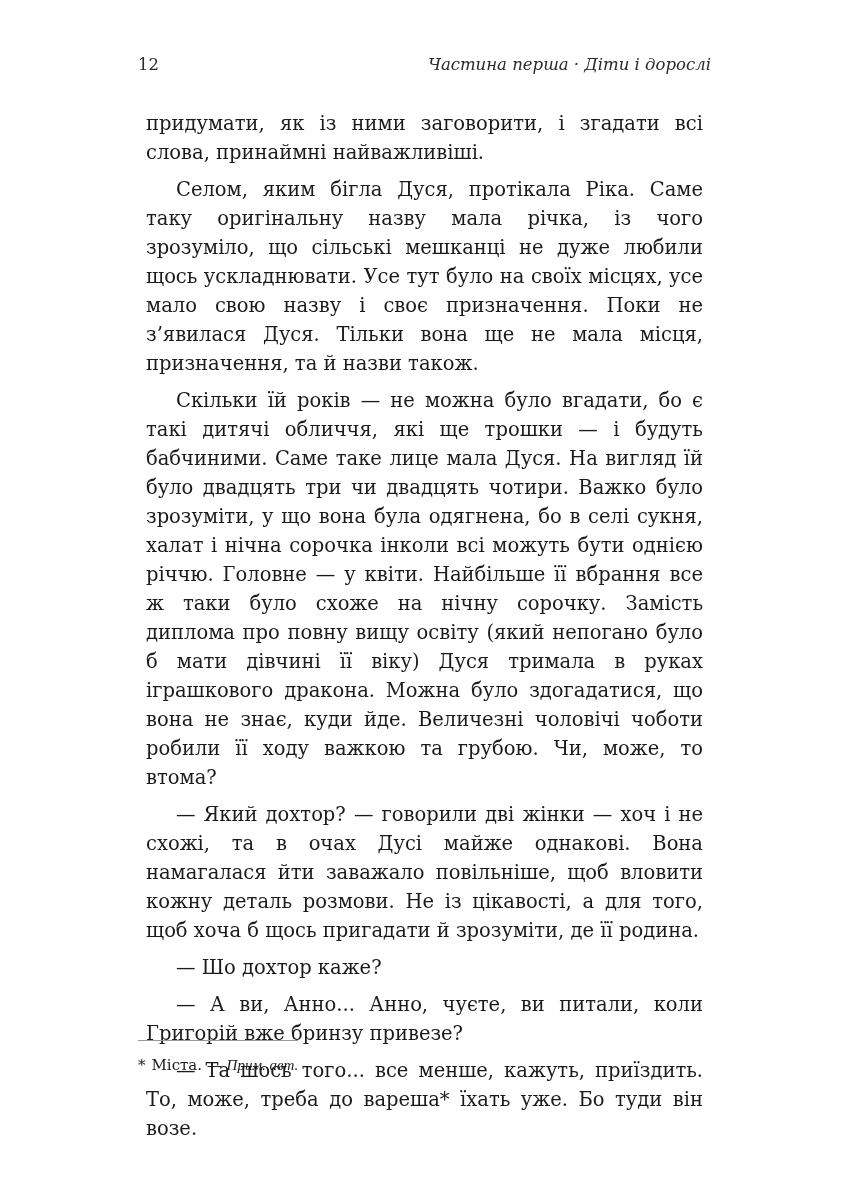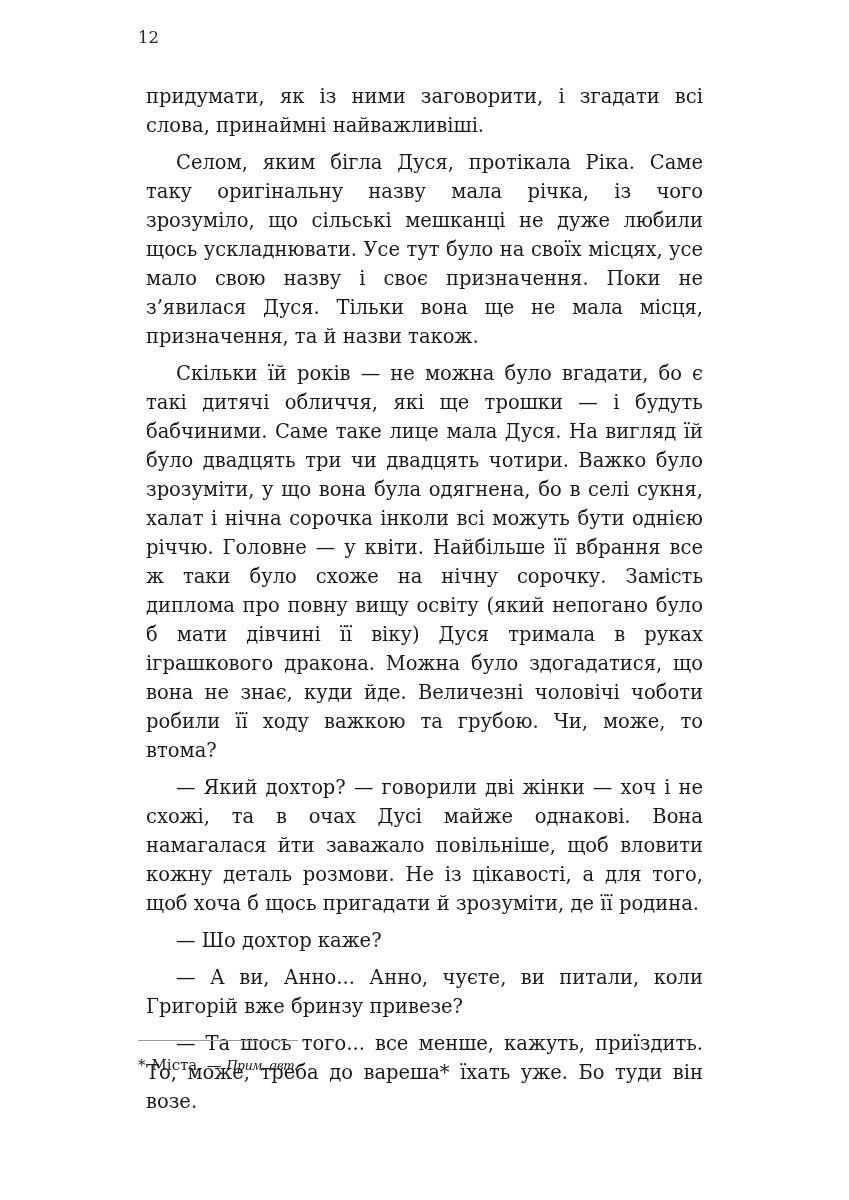--- a/index.html
+++ b/index.html
@@ -6,21 +6,21 @@
     margin: 0;
     padding: 0;
     background: #ffffff;
   }
   .page {
     position: relative;
     width: 849px;
     height: 1200px;
     background: #ffffff;
     box-sizing: border-box;
-    padding: 28px 138px 0 138px;
+    padding: 55px 138px 0 138px;
     font-family: "DejaVu Serif", "Liberation Serif", serif;
     color: #1b1b1b;
     overflow: hidden;
   }
   .running-head {
     display: flex;
     justify-content: space-between;
     align-items: baseline;
     font-size: 16.5px;
     line-height: 20px;
@@ -67,20 +67,21 @@
     font-family: Liberation Serif, serif;
   }
 </style>
 </head>
 <body>
 
 <div class="page">
 
   <header class="running-head">
     <span class="page-num">12</span>
+    <span class="chapter">Частина перша · Діти і дорослі</span>
   </header>
 
   <main class="text-block">
     <p class="para no-indent">придумати, як із ними заговорити, і згадати всі слова, принаймні найважливіші.</p>
     <p class="para">Селом, яким бігла Дуся, протікала Ріка. Саме таку оригінальну назву мала річка, із чого зрозуміло, що сільські мешканці не дуже любили щось ускладнювати. Усе тут було на своїх місцях, усе мало свою назву і своє призначення. Поки не з’явилася Дуся. Тільки вона ще не мала місця, призначення, та й назви також.</p>
     <p class="para">Скільки їй років — не можна було вгадати, бо є такі дитячі обличчя, які ще трошки — і будуть бабчиними. Саме таке лице мала Дуся. На вигляд їй було двадцять три чи двадцять чотири. Важко було зрозуміти, у що вона була одягнена, бо в селі сукня, халат і нічна сорочка інколи всі можуть бути однією річчю. Головне — у квіти. Найбільше її вбрання все ж таки було схоже на нічну сорочку. Замість диплома про повну вищу освіту (який непогано було б мати дівчині її віку) Дуся тримала в руках іграшкового дракона. Можна було здогадатися, що вона не знає, куди йде. Величезні чоловічі чоботи робили її ходу важкою та грубою. Чи, може, то втома?</p>
     <p class="para">— Який дохтор? — говорили дві жінки — хоч і не схожі, та в очах Дусі майже однакові. Вона намагалася йти заважало повільніше, щоб вловити кожну деталь розмови. Не із цікавості, а для того, щоб хоча б щось пригадати й зрозуміти, де її родина.</p>
     <p class="para">— Шо дохтор каже?</p>
     <p class="para">— А ви, Анно... Анно, чуєте, ви питали, коли Григорій вже бринзу привезе?</p>
     <p class="para">— Та шось того... все менше, кажуть, приїздить. То, може, треба до вареша* їхать уже. Бо туди він возе.</p>

